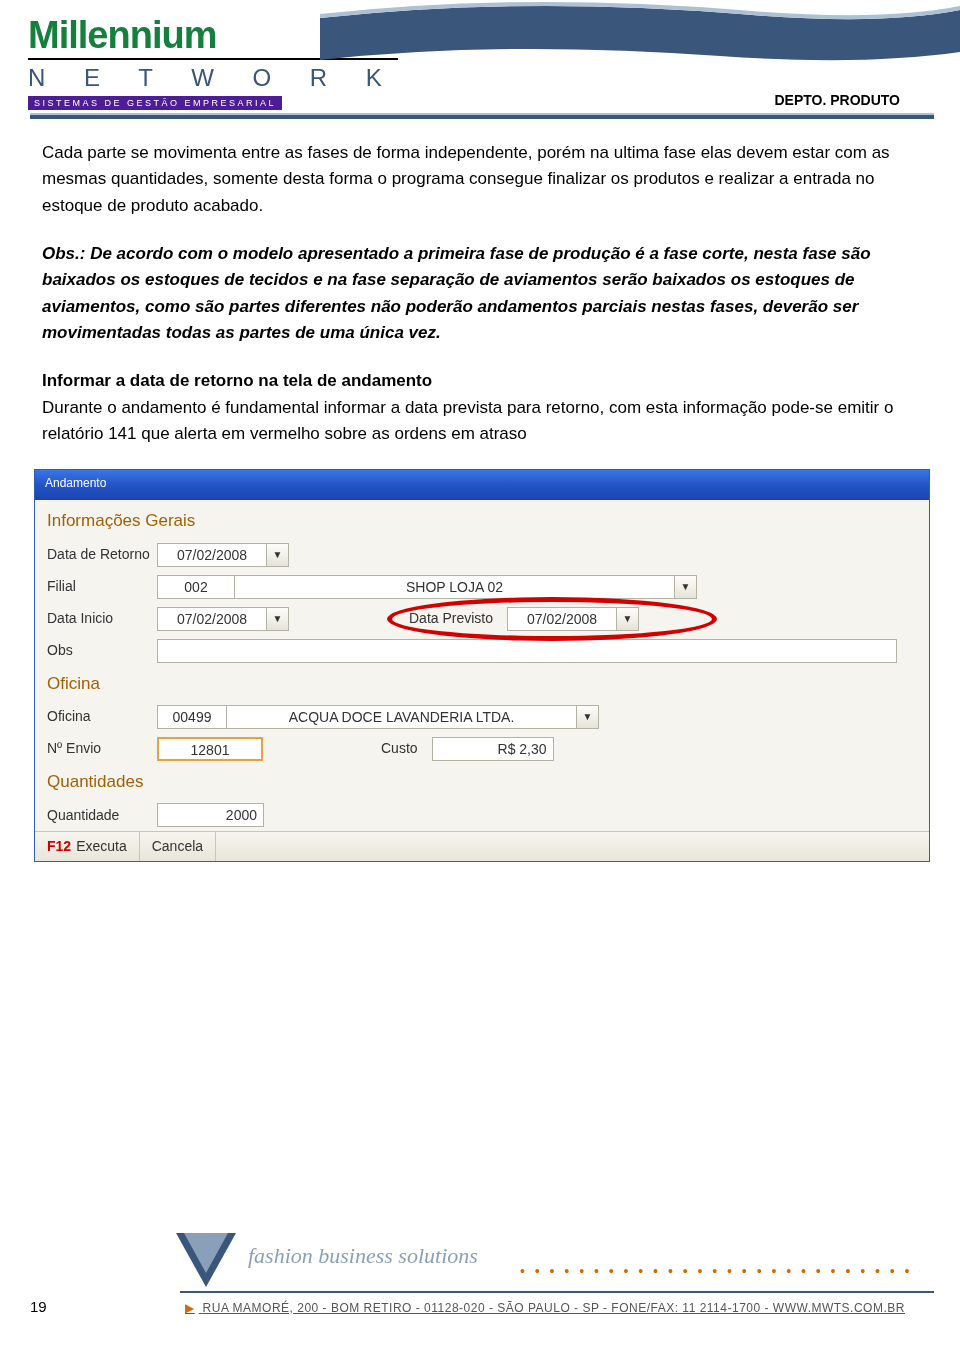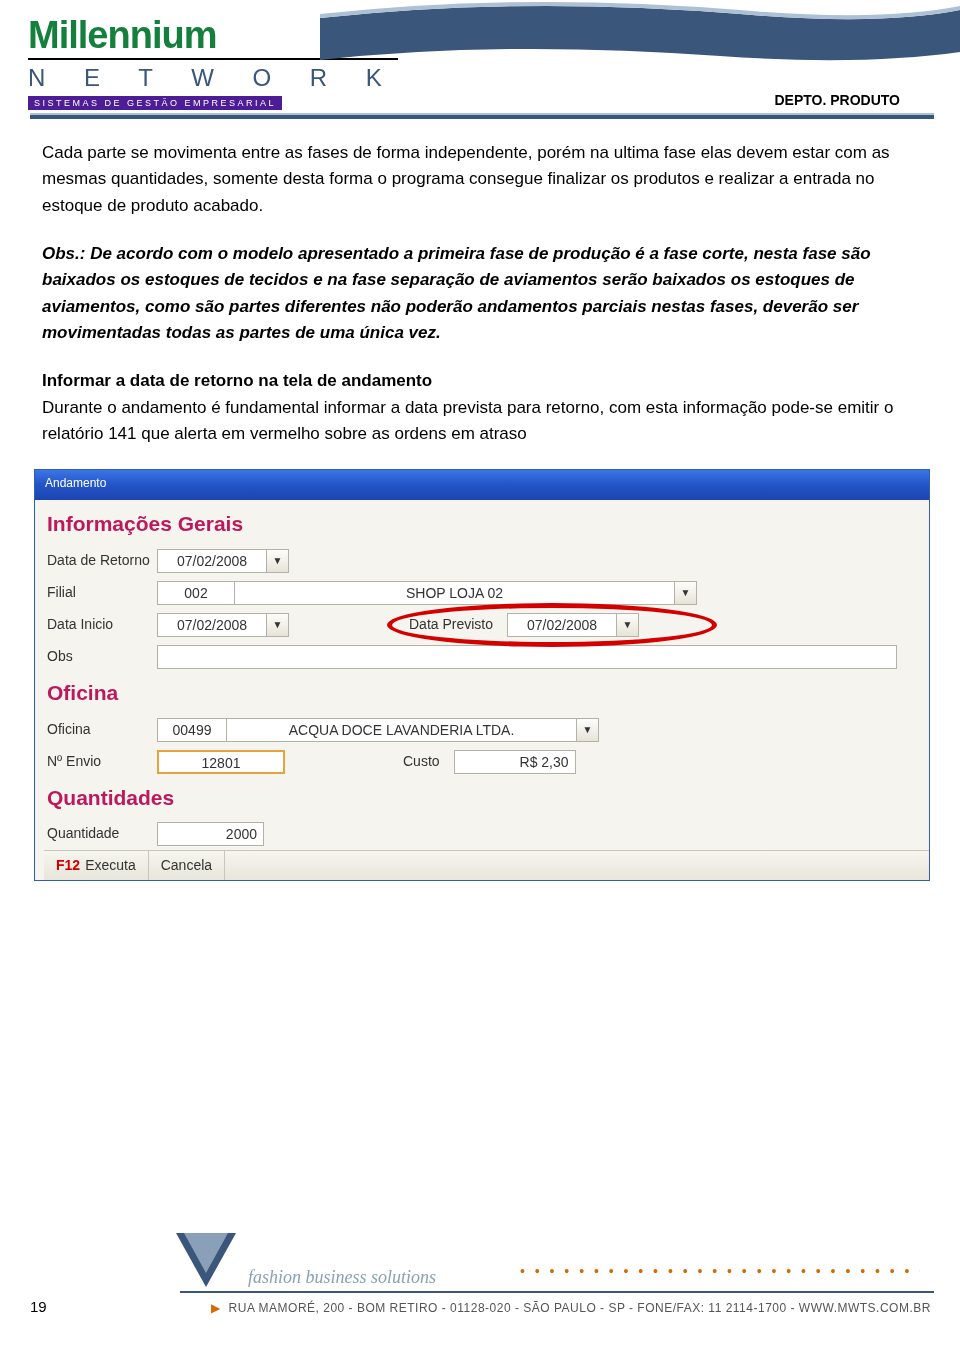--- a/index.html
+++ b/index.html
@@ -99,23 +99,23 @@
     background: linear-gradient(to bottom, #3a76e6 0%, #2454c7 50%, #1b44b0 100%);
     color: #fff;
     font-size: 12px;
     padding: 4px 10px 0 10px;
   }
   .form-body {
     background: #f5f4ee;
     padding: 4px 0 0 0;
   }
   .section-title {
-    font-weight: bold;
-    font-size: 21px;
-    color: #be185d;
+    font-weight: normal;
+    font-size: 17px;
+    color: #a16207;
     padding: 4px 10px 4px 12px;
   }
   .form-row {
     display: flex;
     align-items: center;
     height: 32px;
     padding: 0 0 0 12px;
     font-size: 14px;
     color: #333;
   }
@@ -158,21 +158,20 @@
     width: 330px;
     height: 44px;
     pointer-events: none;
     z-index: 5;
   }
   .statusbar {
     display: flex;
     height: 30px;
     background: linear-gradient(to bottom, #f6f5ef, #e8e6da);
     border-top: 1px solid #c8c6b9;
-    margin-left: 9px;
   }
   .status-btn {
     border-right: 1px solid #c8c6b9;
     padding: 4px 12px;
     font-size: 14px;
     color: #333;
     display: flex;
     align-items: center;
     cursor: pointer;
   }
@@ -187,24 +186,24 @@
     height: 80px;
   }
   .footer-tri {
     position: absolute;
     left: 176px;
     bottom: 46px;
   }
   .footer-fashion {
     position: absolute;
     left: 248px;
-    bottom: 49px;
+    bottom: 68px;
     font-style: italic;
     color: #8aa0b8;
-    font-size: 18px;
+    font-size: 22px;
     font-family: "Times New Roman", serif;
   }
   .footer-dots {
     position: absolute;
     left: 520px;
     bottom: 58px;
     color: #d46a00;
     font-size: 14px;
     letter-spacing: 3px;
     white-space: nowrap;
@@ -213,25 +212,26 @@
   }
   .footer-rule {
     position: absolute;
     left: 180px;
     right: 26px;
     bottom: 44px;
     border-top: 2px solid #3a567b;
   }
   .footer-addr {
     position: absolute;
-    left: 211px;
+    left: 185px;
     bottom: 22px;
     font-size: 12px;
     color: #555;
     letter-spacing: 0.5px;
+    text-decoration: underline;
   }
   .footer-addr .arrow { color: #d46a00; margin-right: 4px; }
   .page-num {
     position: absolute;
     left: 30px;
     bottom: 22px;
     font-size: 15px;
   }
 </style>
 </head>
@@ -297,21 +297,21 @@
 
       <div class="form-row">
         <div class="form-label">Oficina</div>
         <div class="form-input" style="width:70px">00499</div>
         <div class="form-input" style="width:350px;border-left:none">ACQUA DOCE LAVANDERIA LTDA.</div>
         <div class="dd-btn">▼</div>
       </div>
 
       <div class="form-row">
         <div class="form-label">Nº Envio</div>
-        <div class="form-input active" style="width:128px">12801</div>
+        <div class="form-input active" style="width:106px">12801</div>
         <div class="mid-label" style="padding-left:118px">Custo</div>
         <div class="form-input" style="width:122px;text-align:right">R$ 2,30</div>
       </div>
 
       <div class="section-title">Quantidades</div>
 
       <div class="form-row">
         <div class="form-label">Quantidade</div>
         <div class="form-input" style="width:107px;text-align:right">2000</div>
       </div>

